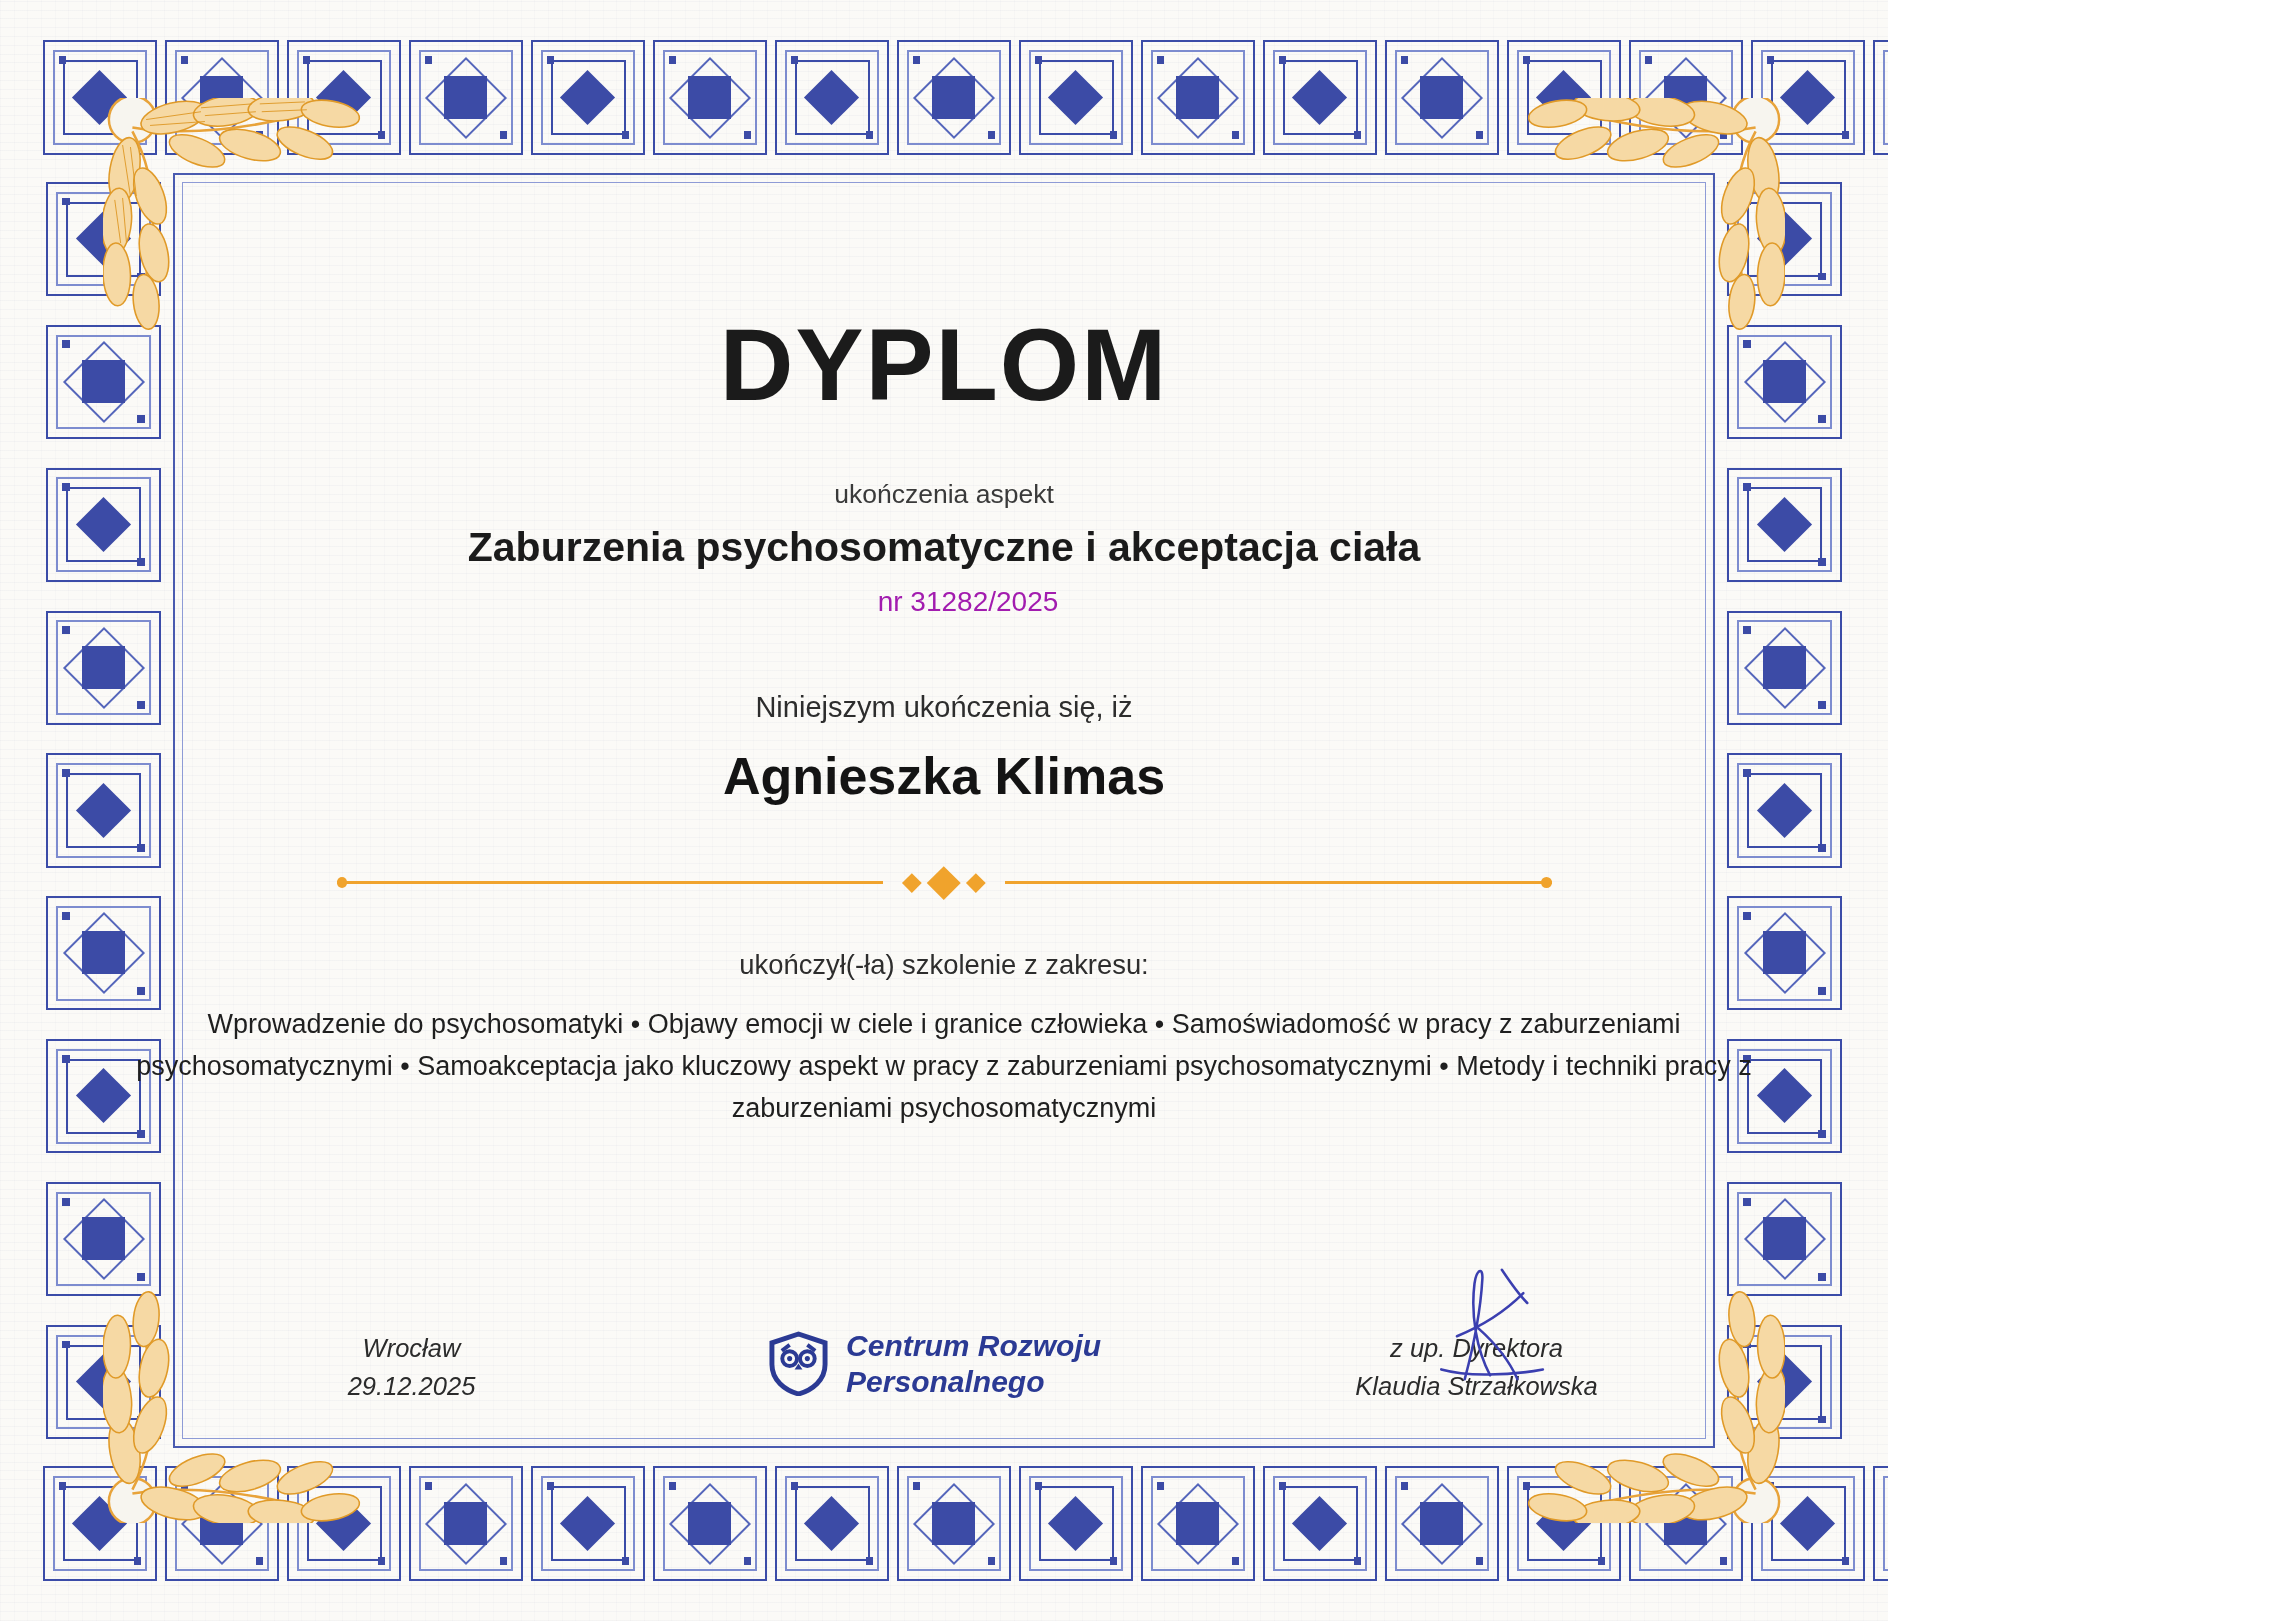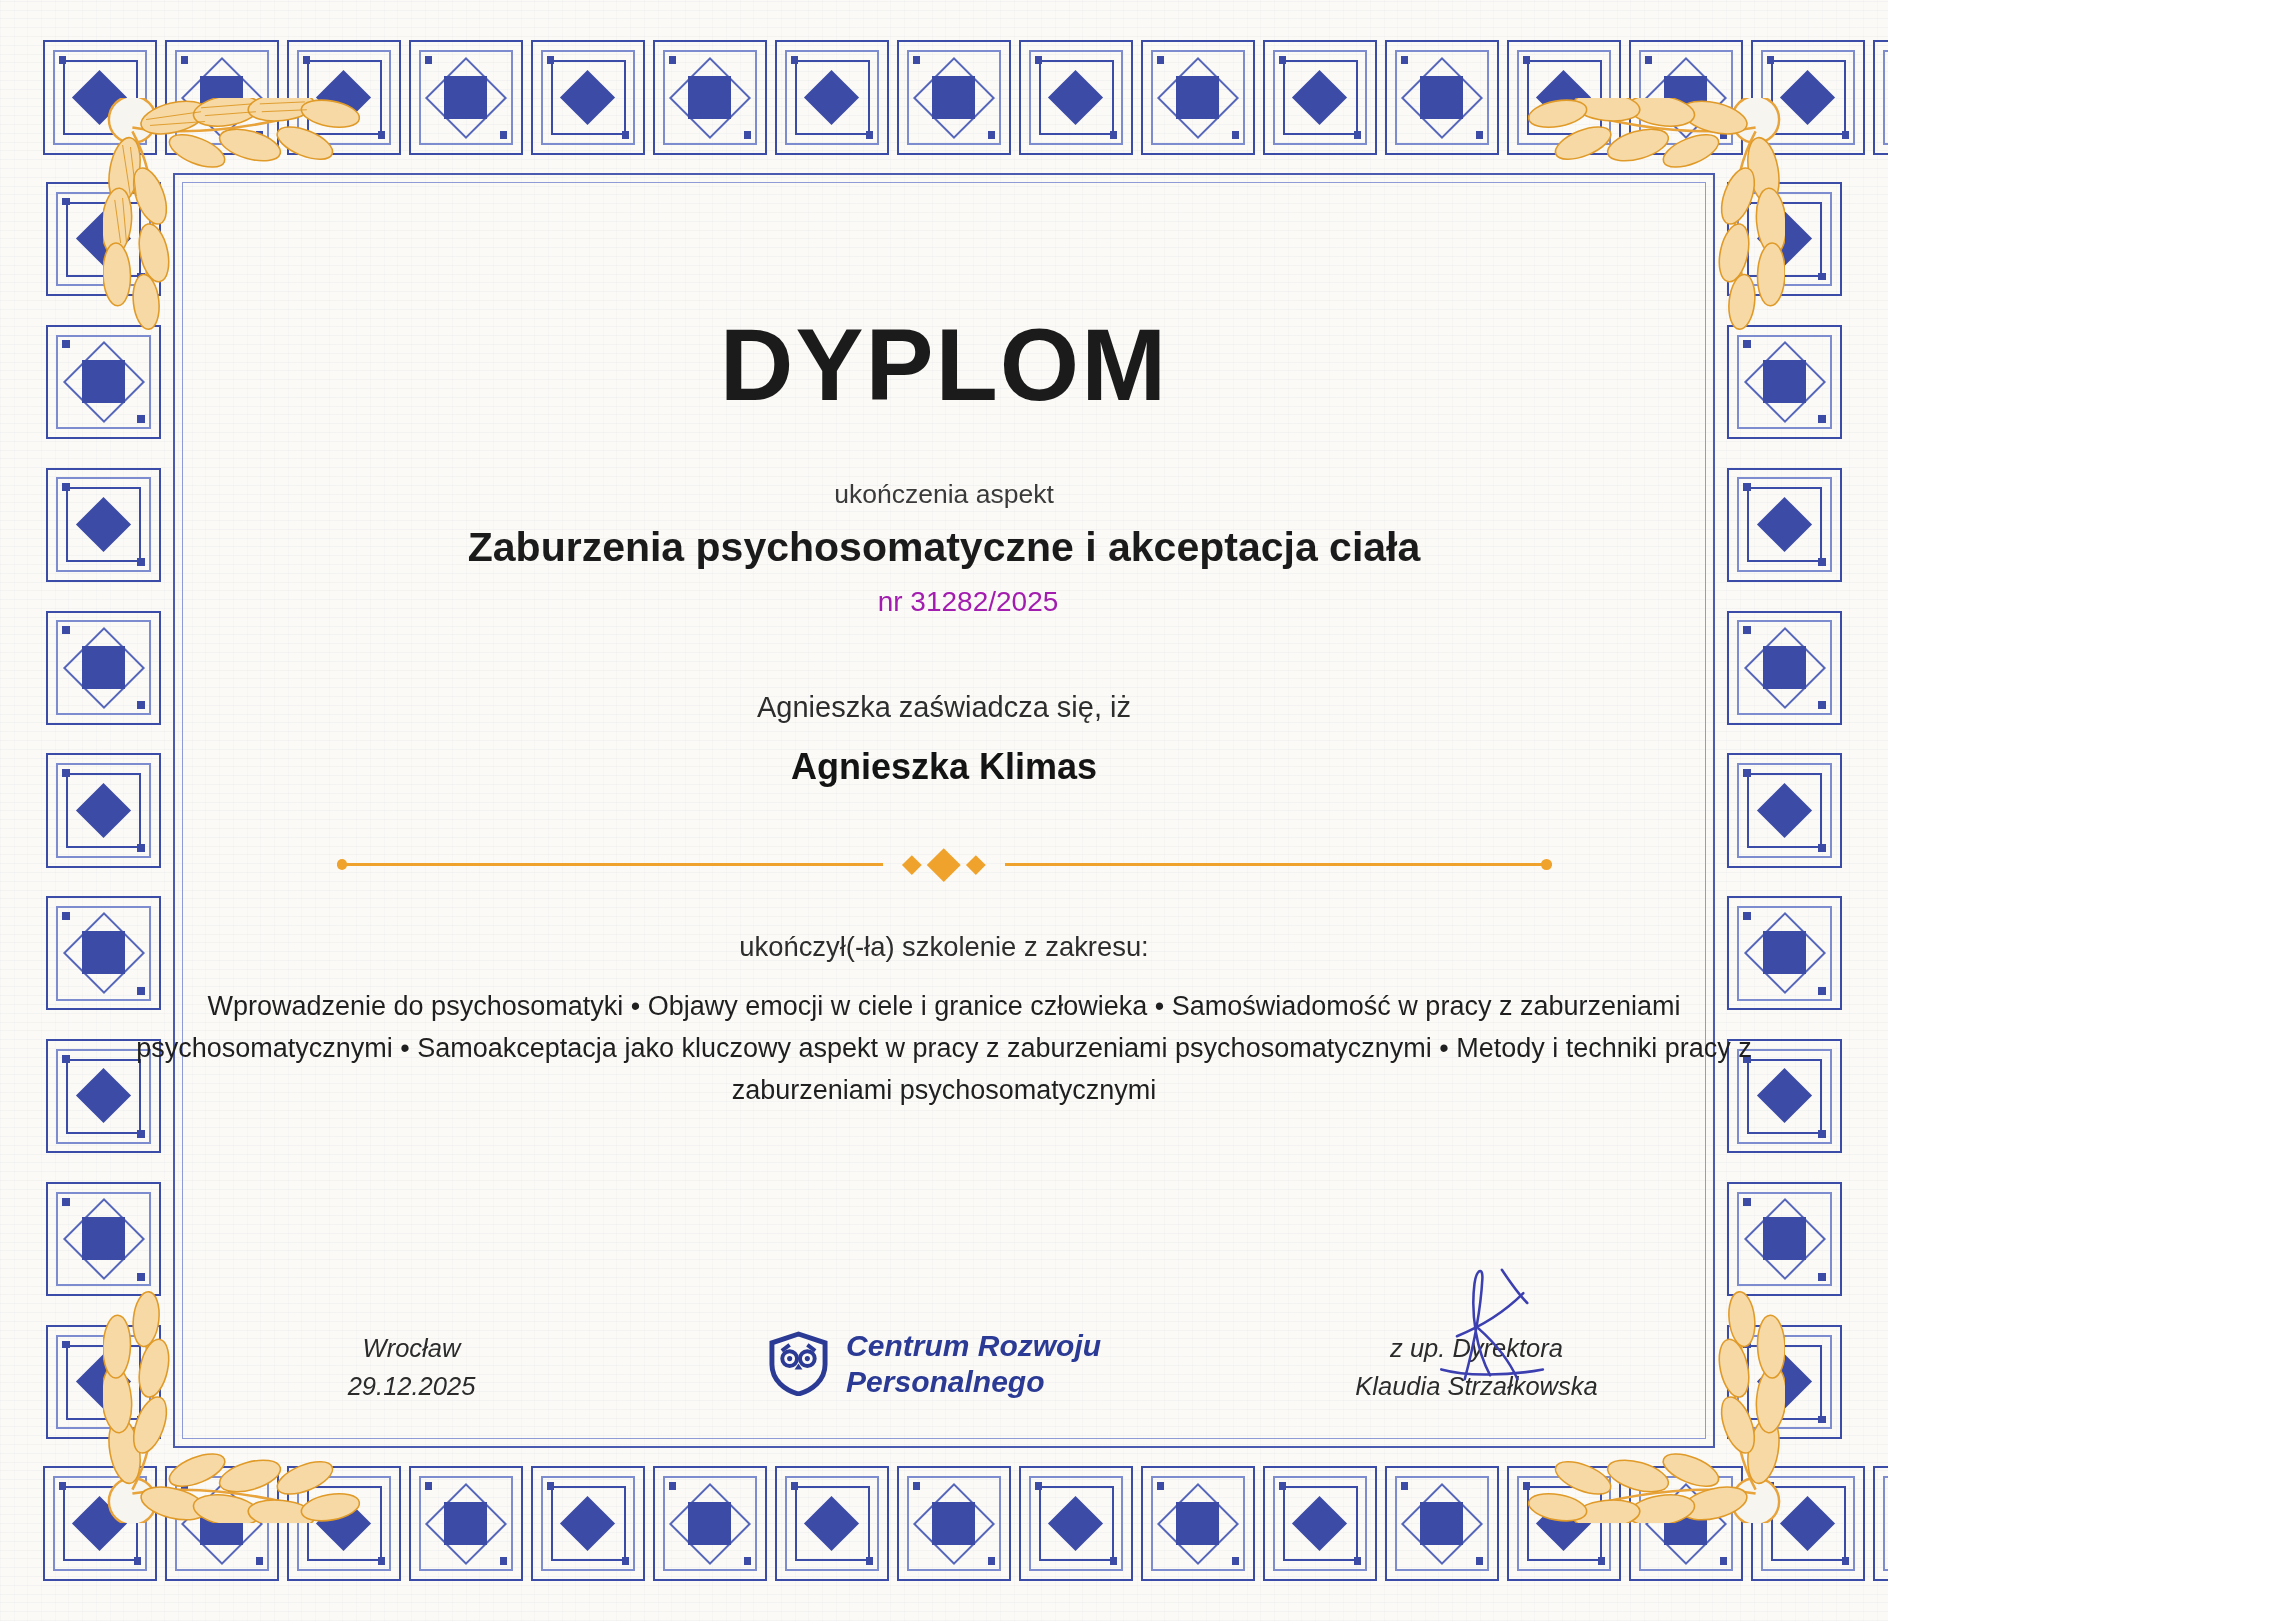--- a/index.html
+++ b/index.html
@@ -148,21 +148,21 @@
     margin-left: 48px;
   }
 
   .attest {
     margin-top: 73px;
     font-size: 29px;
     color: #2d2d2d;
   }
   .recipient {
     margin-top: 21.6px;
-    font-size: 36px;
+    font-size: 52px;
     font-weight: bold;
     color: #141414;
   }
 
   
   .divider {
     margin-top: 61px;
     width: 1215px;
     height: 31px;
     display: flex;
@@ -789,21 +789,21 @@
     </g>
   </svg>
 
   <div class="content">
     <div class="title">DYPLOM</div>
 
     <div class="course-pre">ukończenia aspekt</div>
     <div class="course-name">Zaburzenia psychosomatyczne i akceptacja ciała</div>
     <div class="course-number">nr 31282/2025</div>
 
-    <div class="attest">Agnieszka zaświadcza się, iż</div>
+    <div class="attest">Niniejszym ukończenia się, iż</div>
     <div class="recipient">Agnieszka Klimas</div>
 
     <div class="divider">
       <div class="line l"></div>
       <div class="gems">
         <span class="gem"></span>
         <span class="gem big"></span>
         <span class="gem"></span>
       </div>
       <div class="line r"></div>

